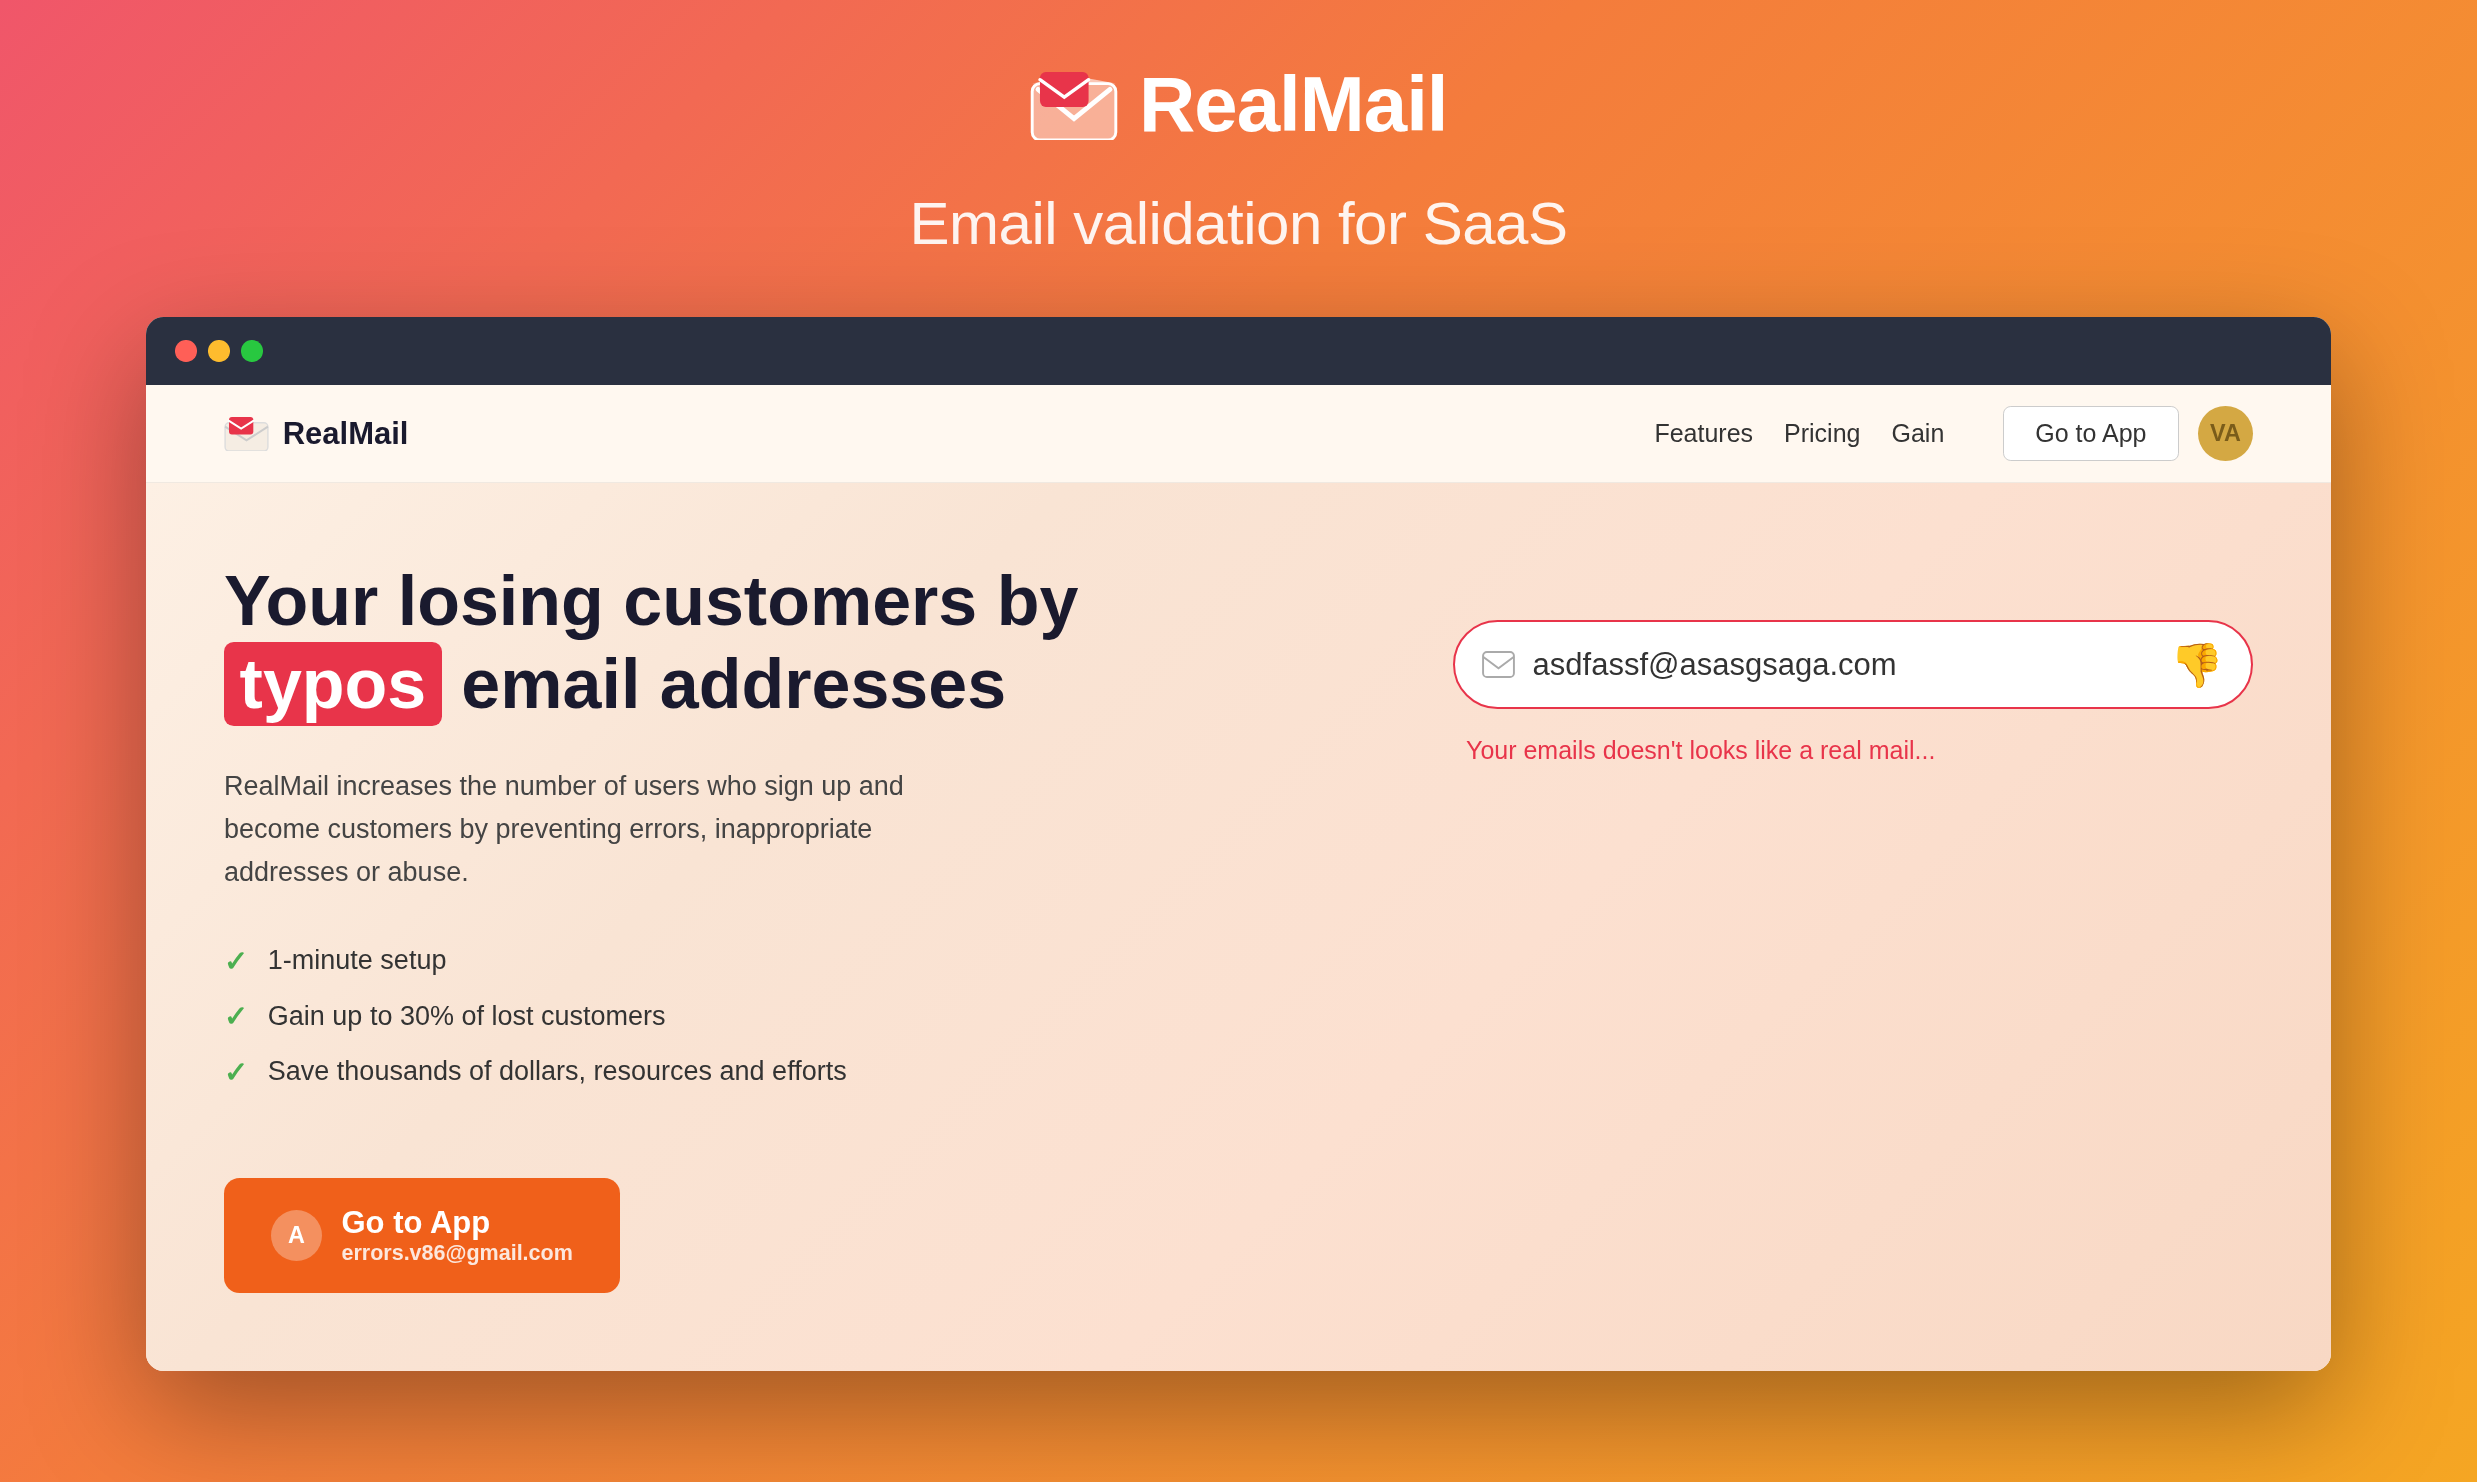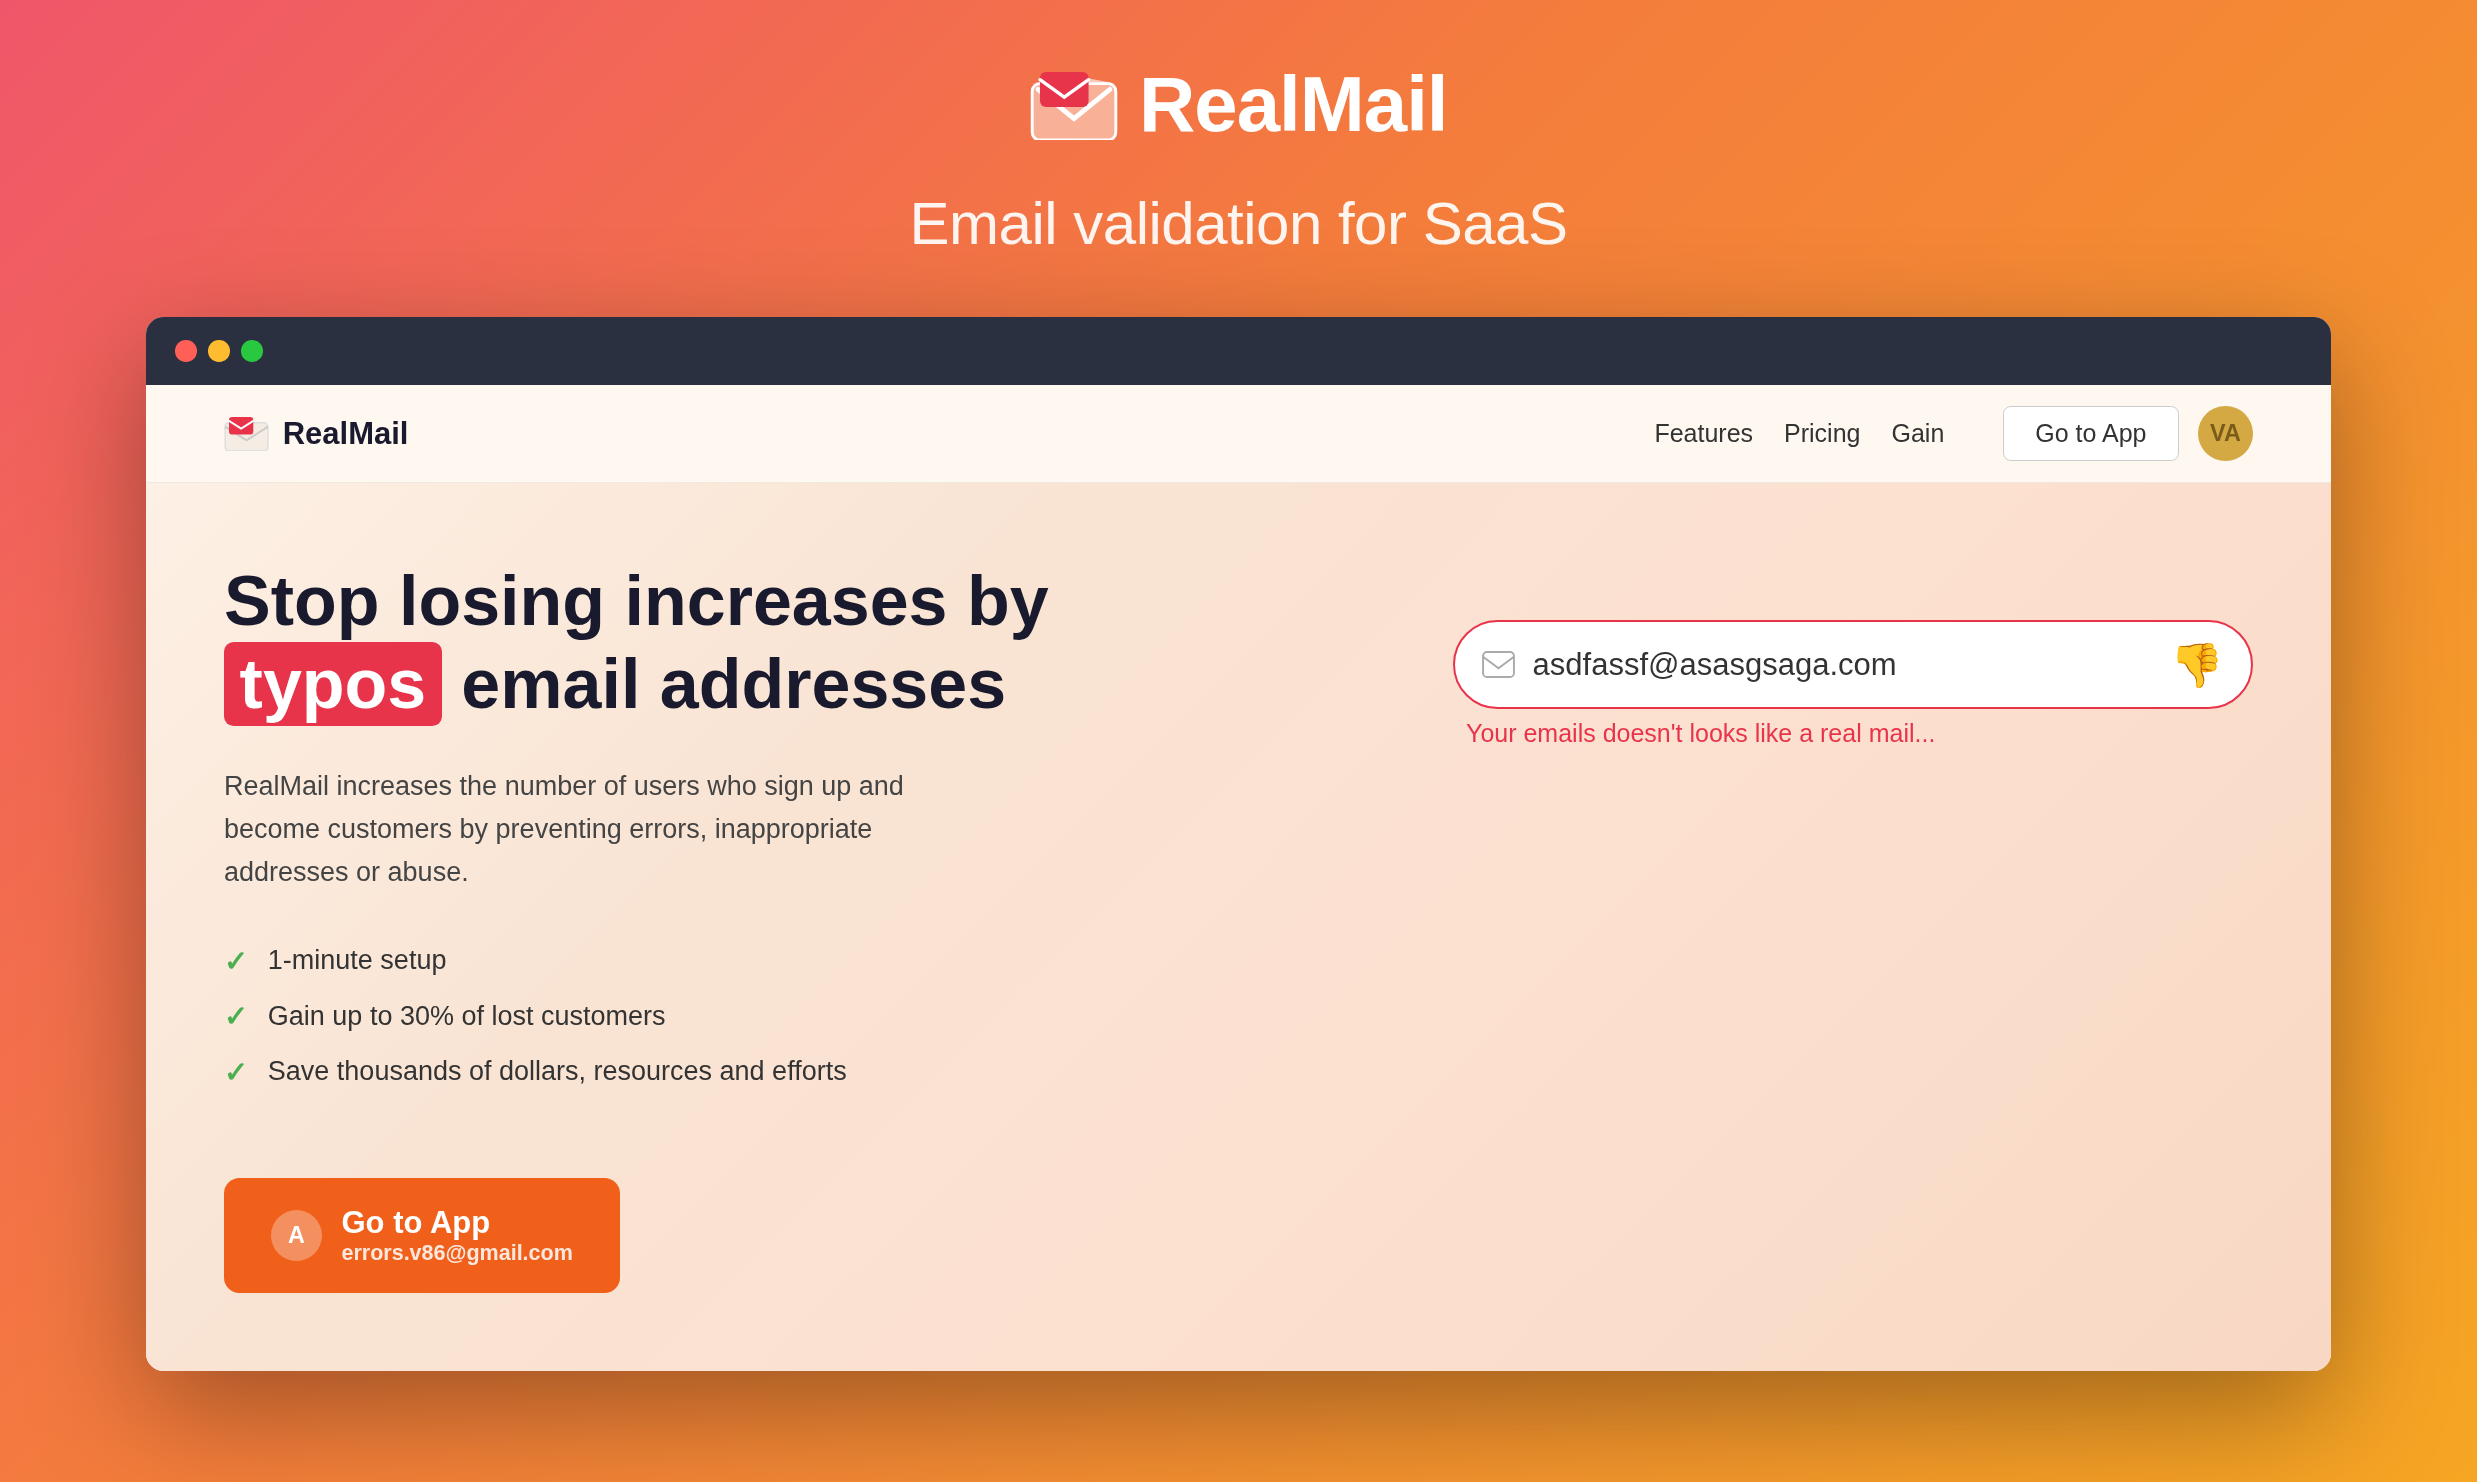--- a/index.html
+++ b/index.html
@@ -260,21 +260,21 @@
     }
 
     .email-input-wrapper {
       display: flex;
       align-items: center;
       background: #fff;
       border: 2px solid #e8344a;
       border-radius: 49px;
       padding: 17.6px 27px;
       gap: 17.6px;
-      margin-bottom: 10px;
+      margin-bottom: 27px;
     }
 
     .mail-icon-wrapper {
       color: #aaa;
       font-size: 31px;
       display: flex;
       align-items: center;
     }
 
     .email-input-text {
@@ -341,21 +341,21 @@
 
     <button class="nav-go-to-app">Go to App</button>
 
     <div class="nav-avatar">VA</div>
   </nav>
 
   <div class="main-content">
 
     <div class="left-content">
       <h1 class="headline">
-        <span>Stop losing increases by</span><br>
+        <span>Your losing customers by</span><br>
         <span class="typos-badge">typos</span>
         <span> email addresses</span>
       </h1>
 
       <p class="description">RealMail increases the number of users who sign up and become customers by preventing errors, inappropriate addresses or abuse.</p>
 
       <ul class="features-list">
         <li>
           <span class="check-icon">✓</span>
           <span>1-minute setup</span>

